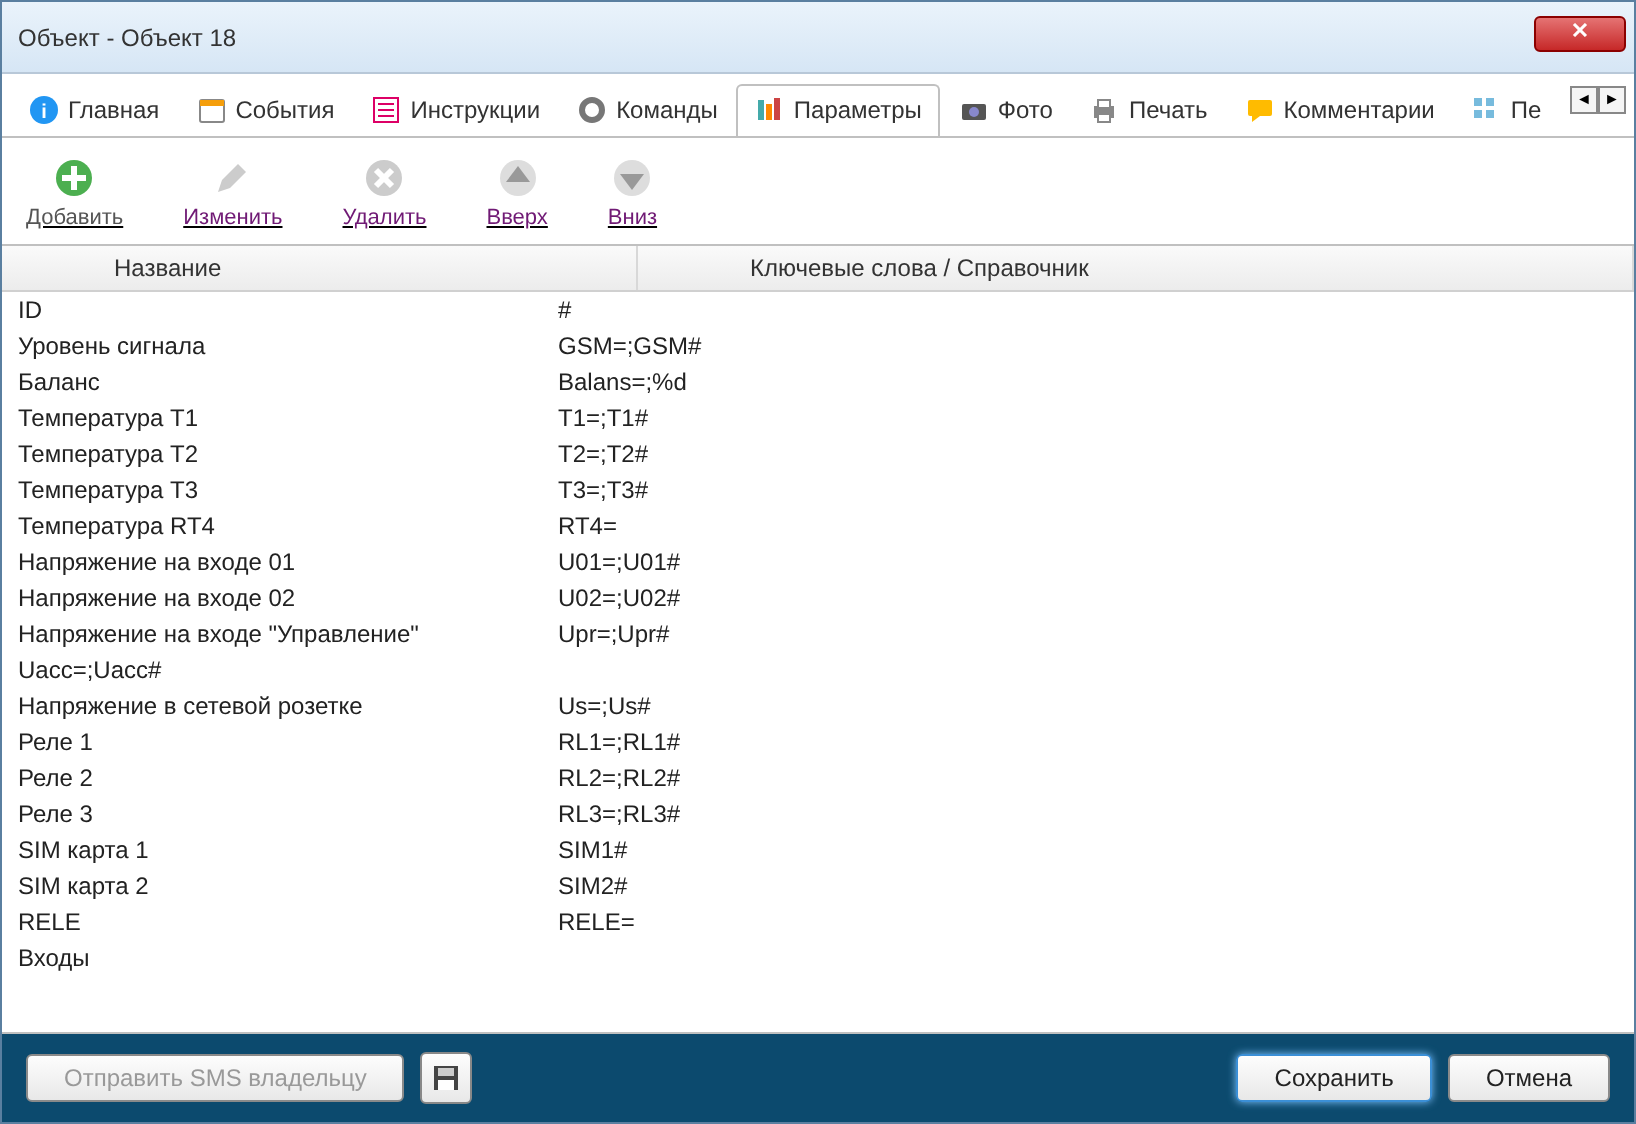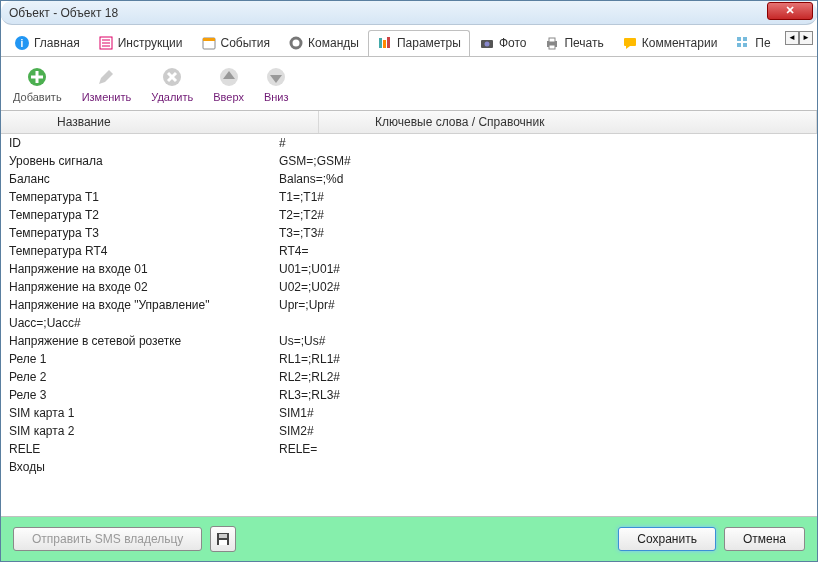--- a/index.html
+++ b/index.html
@@ -1,42 +1,42 @@
 <!DOCTYPE html>
 <html><head>
 <meta charset="utf-8">
 <style>
   * { box-sizing: border-box; }
   html, body { margin: 0; padding: 0; font-family: "Segoe UI", Tahoma, sans-serif; font-size: 12px; background: #f0f0f0; }
   .window { width: 818px; height: 562px; background: #fff; border: 1px solid #5a7fa0; box-shadow: 0 0 4px rgba(0,0,0,0.3); display: flex; flex-direction: column; position: relative; }
-  .titlebar { height: 24px; background: linear-gradient(#eaf3fb, #d6e6f5); display: flex; align-items: center; padding: 0 4px 0 8px; color: #333; font-size: 12px; border-bottom: 1px solid #b8c8d8; border-radius: 11px; }
+  .titlebar { height: 36px; background: linear-gradient(#eaf3fb, #d6e6f5); display: flex; align-items: center; padding: 0 4px 0 8px; color: #333; font-size: 12px; border-bottom: 1px solid #b8c8d8; }
   .titlebar .title { flex: 1; }
   .close-btn { width: 46px; height: 18px; background: linear-gradient(#e57373, #c62828); border: 1px solid #8b0000; border-radius: 3px; color: #fff; font-weight: bold; text-align: center; line-height: 15px; cursor: pointer; font-size: 11px; margin-top:-3px;}
   .tabs { height: 32px; display: flex; align-items: center; padding: 4px 4px 0 4px; gap: 0; border-bottom: 1px solid #c0c0c0; background:#fff; position:relative; }
   .tab { display: flex; align-items: center; gap: 4px; padding: 4px 8px; border: 1px solid transparent; border-bottom: none; cursor: pointer; color: #333; font-size:12px;}
   .tab.active { border-color: #c0c0c0; background: #fff; border-radius: 3px 3px 0 0; margin-bottom:-1px; padding-bottom:5px;justify-content:flex-end;}
   .tab-icon { width: 16px; height: 16px; display: inline-flex; align-items:center; justify-content:center; }
   .tab-scroll { position:absolute; right:4px; top:6px; display:flex; gap:0;}
   .tab-scroll span { width:14px; height:14px; border:1px solid #888; background:#f5f5f5; font-size:8px; line-height:12px; text-align:center; cursor:pointer;}
-  .toolbar { height: 54px; display: flex; align-items: center; gap: 20px; padding: 4px 12px; background:#fff; border-bottom: 1px solid #c0c0c0; }
+  .toolbar { height: 54px; display: flex; align-items: center; gap: 30px; padding: 4px 12px; background:#fff; border-bottom: 1px solid #c0c0c0; text-decoration: underline; }
   .tool-btn { display: flex; flex-direction: column; align-items: center; gap: 2px; cursor: pointer; color: #555; }
   .tool-btn.disabled { color: #701a75; cursor: default; }
   .tool-icon { width: 24px; height: 24px; display:inline-flex; align-items:center; justify-content:center; }
   .tool-btn span.lbl { font-size: 11px; }
   .content { flex: 1; overflow: auto; background: #fff; }
   .grid-header { display: flex; background: linear-gradient(#fafafa,#ececec); border-bottom: 1px solid #d0d0d0; color:#333; font-size:12px; }
   .grid-header .col { padding: 4px 8px; border-right: 1px solid #d8d8d8; margin-left: 48px;}
   .col-name { width: 270px; flex-shrink:0;}
   .col-keys { flex: 1; }
   .grid-body { }
   .row { display: flex; font-size: 12px; color: #222; }
   .row .cell { padding: 2px 8px; }
   .row .cell.col-name { width: 270px; flex-shrink:0;}
   .row .cell.col-keys { flex: 1; }
-  .footer { height: 40px; flex-shrink:0; display: flex; align-items: center; padding: 22px 12px; gap: 8px; border-top: 1px solid #c0c0c0; background:#86efac;}
+  .footer { height: 40px; flex-shrink:0; display: flex; align-items: center; padding: 22px 12px; gap: 8px; border-top: 1px solid #c0c0c0; background:#0c4a6e;}
   .footer .spacer { flex: 1; }
   .btn { padding: 4px 18px; border: 1px solid #8a8a8a; border-radius: 3px; background: linear-gradient(#fdfdfd,#e8e8e8); cursor: pointer; font-size: 12px; color:#222;}
   .btn:disabled { color: #999; cursor: default; }
   .btn.primary { border-color: #3b8fd6; box-shadow: 0 0 4px #7ec3ff; }
   .icon-btn { width: 26px; height: 26px; border: 1px solid #888; border-radius:3px; background:linear-gradient(#fdfdfd,#e8e8e8); display:inline-flex; align-items:center; justify-content:center; cursor:pointer;}
   svg { display:block; }
 </style>
 </head>
 <body>
 
@@ -53,36 +53,36 @@
         <svg width="16" height="16">
             <circle cx="8" cy="8" r="7" fill="#2196f3"></circle>
             <text x="8" y="12" font-size="10" text-anchor="middle" fill="#fff" font-weight="bold">i</text>
           </svg>
       </span>
       <span>Главная</span>
     </div>
     <div class="tab">
       <span class="tab-icon">
         <svg width="16" height="16">
+            <rect x="2" y="3" width="12" height="11" rx="1" fill="#fff" stroke="#888"></rect>
+            <rect x="2" y="3" width="12" height="3" fill="#f59e0b"></rect>
+          </svg>
+      </span>
+      <span>События</span>
+    </div>
+    <div class="tab">
+      <span class="tab-icon">
+        <svg width="16" height="16">
             <rect x="2" y="2" width="12" height="12" fill="#fff" stroke="#d06"></rect>
             <line x1="4" y1="5" x2="12" y2="5" stroke="#d06"></line>
             <line x1="4" y1="8" x2="12" y2="8" stroke="#d06"></line>
             <line x1="4" y1="11" x2="12" y2="11" stroke="#d06"></line>
           </svg>
       </span>
       <span>Инструкции</span>
-    </div>
-    <div class="tab">
-      <span class="tab-icon">
-        <svg width="16" height="16">
-            <rect x="2" y="3" width="12" height="11" rx="1" fill="#fff" stroke="#888"></rect>
-            <rect x="2" y="3" width="12" height="3" fill="#f59e0b"></rect>
-          </svg>
-      </span>
-      <span>События</span>
     </div>
     <div class="tab">
       <span class="tab-icon">
         <svg width="16" height="16">
             <circle cx="8" cy="8" r="5" fill="none" stroke="#777" stroke-width="3"></circle>
             <circle cx="8" cy="8" r="2" fill="#fff"></circle>
           </svg>
       </span>
       <span>Команды</span>
     </div>

